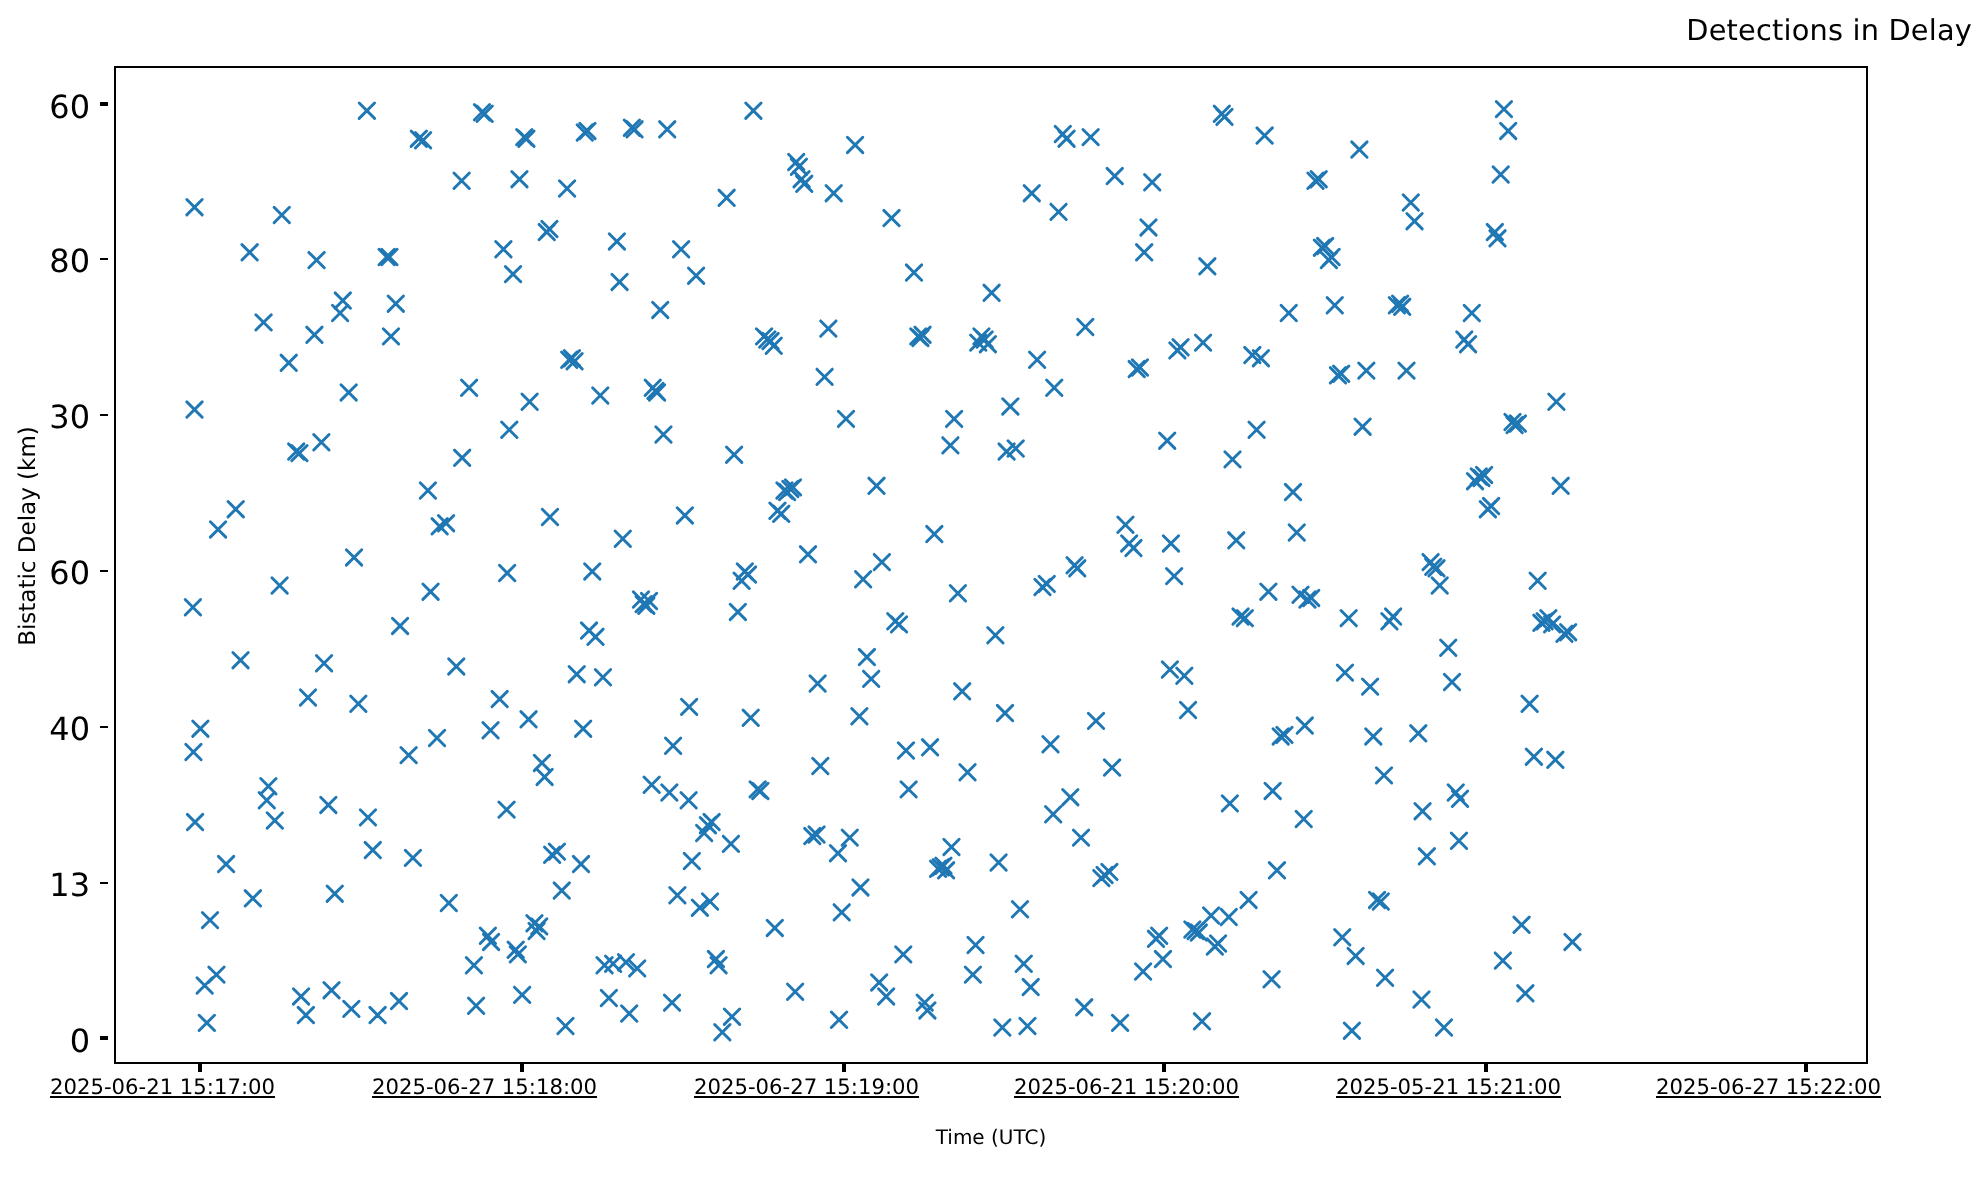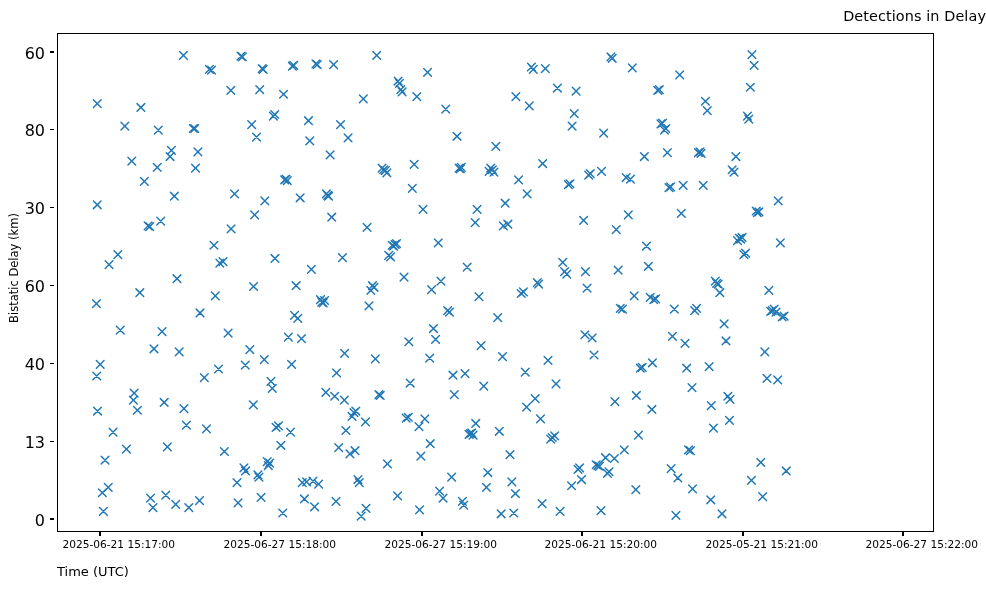--- a/index.html
+++ b/index.html
@@ -83,45 +83,47 @@
     font-size: 16px;
     color: #000000;
     white-space: nowrap;
   }
   
   #x-axis-label {
     position: absolute;
     left: 57px;
     top: 564px;
     width: 877px;
-    font-size: 13px;
+    text-align: center;
+    font-size: 10px;
     color: #000000;
   }
   .x-tick {
     position: absolute;
     top: 532px;
     width: 0;
   }
   .x-tick .tick-mark {
     position: absolute;
     left: -0.6px;
     top: 0px;
     width: 1.1px;
     height: 4px;
     background: #000000;
   }
   .x-tick .tick-label {
     position: absolute;
     left: -75px;
     top: 6px;
     width: 150px;
-    text-align: right;
+    text-align: left;
     font-size: 10.6px;
     color: #000000;
     white-space: nowrap;
+    text-decoration: underline;
   }
 </style>
 </head>
 <body>
 
 <div id="figure">
 
   <div id="chart-title">Detections in Delay</div>
 
   <div id="y-axis-label">Bistatic Delay (km)</div>

